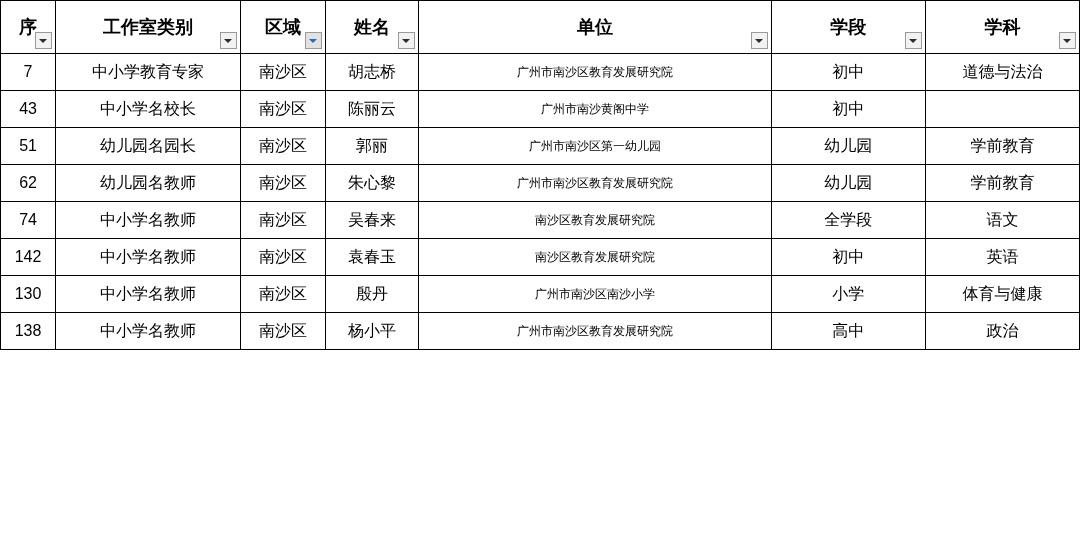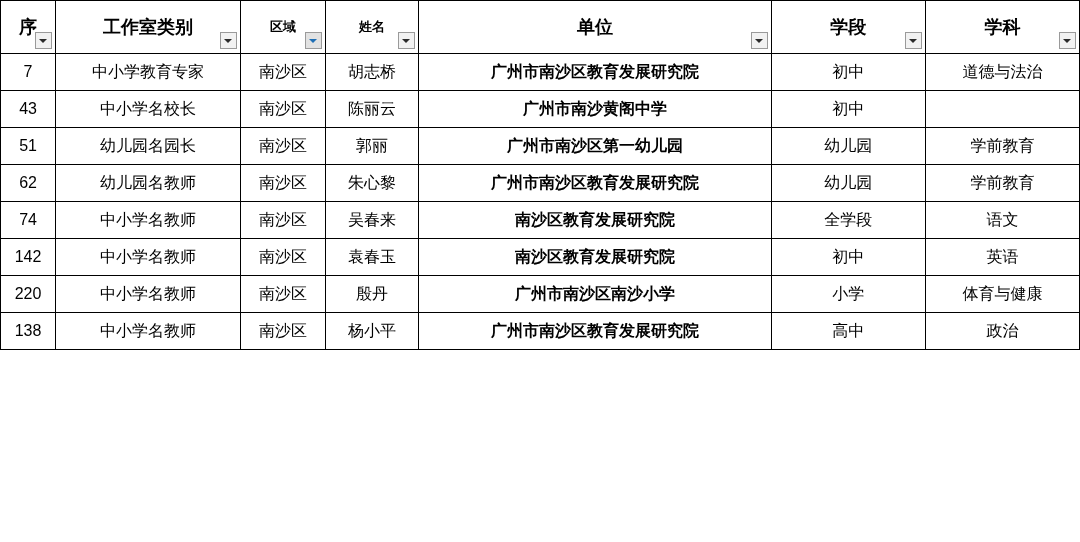--- a/index.html
+++ b/index.html
@@ -42,32 +42,31 @@
     overflow: hidden;
   }
   table.grid thead th {
     height: 52px;
     font-weight: bold;
     font-size: 18px;
     background: #ffffff;
     position: relative;
   }
   table.grid thead th.narrow-head {
-    font-size: 13px;
+    font-size: 18px;
   }
   table.grid tbody td {
     height: 36px;
     font-weight: normal;
   }
   table.grid tbody td.idx {
     font-size: 16px;
   }
   table.grid tbody td.unit {
-    font-size: 16px;
-    font-weight: bold;
+    font-size: 12px;
   }
 
   
   .filter-btn {
     position: absolute;
     right: 3px;
     bottom: 4px;
     width: 17px;
     height: 17px;
     background: #f2f2f2;
@@ -192,21 +191,21 @@
         <tr>
           <td class="idx">142</td>
           <td>中小学名教师</td>
           <td>南沙区</td>
           <td>袁春玉</td>
           <td class="unit">南沙区教育发展研究院</td>
           <td>初中</td>
           <td>英语</td>
         </tr>
         <tr>
-          <td class="idx">220</td>
+          <td class="idx">130</td>
           <td>中小学名教师</td>
           <td>南沙区</td>
           <td>殷丹</td>
           <td class="unit">广州市南沙区南沙小学</td>
           <td>小学</td>
           <td>体育与健康</td>
         </tr>
         <tr>
           <td class="idx">138</td>
           <td>中小学名教师</td>

